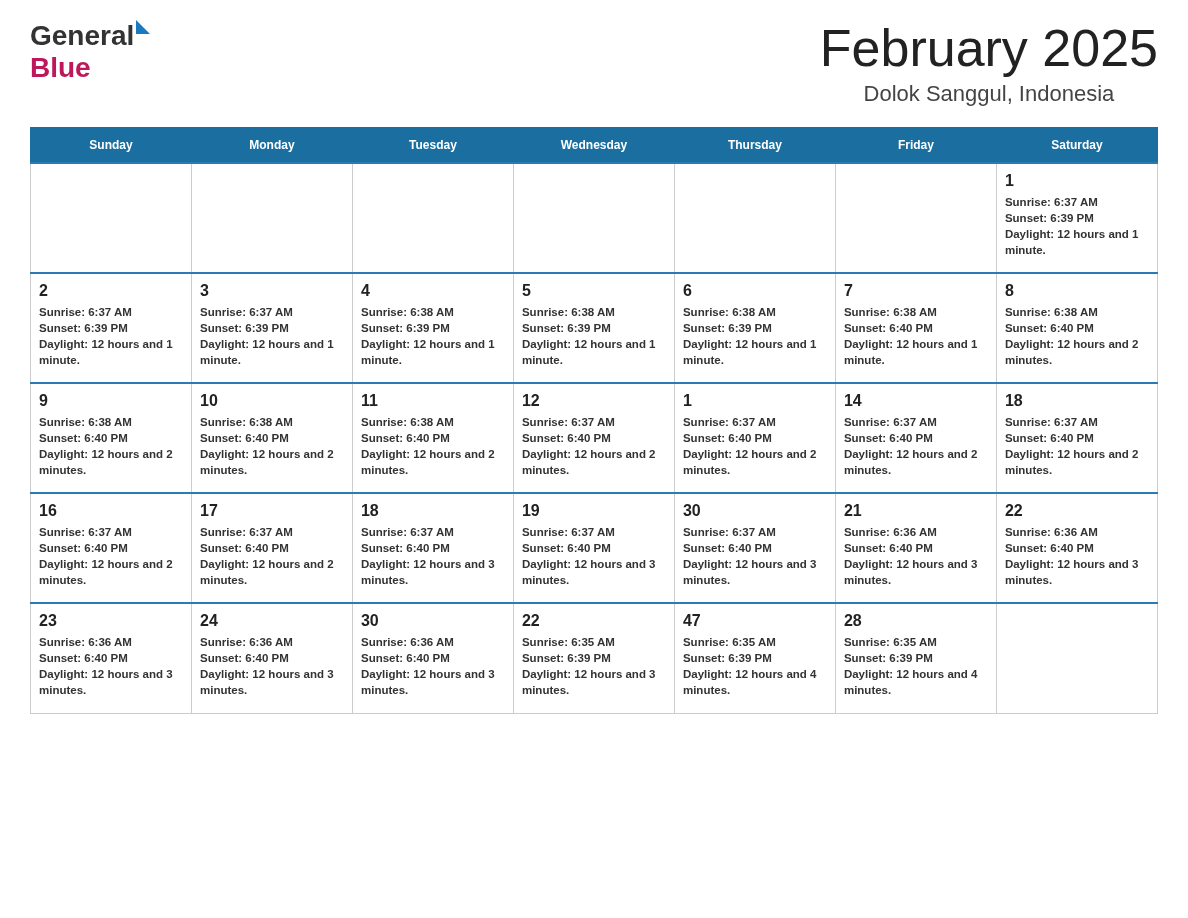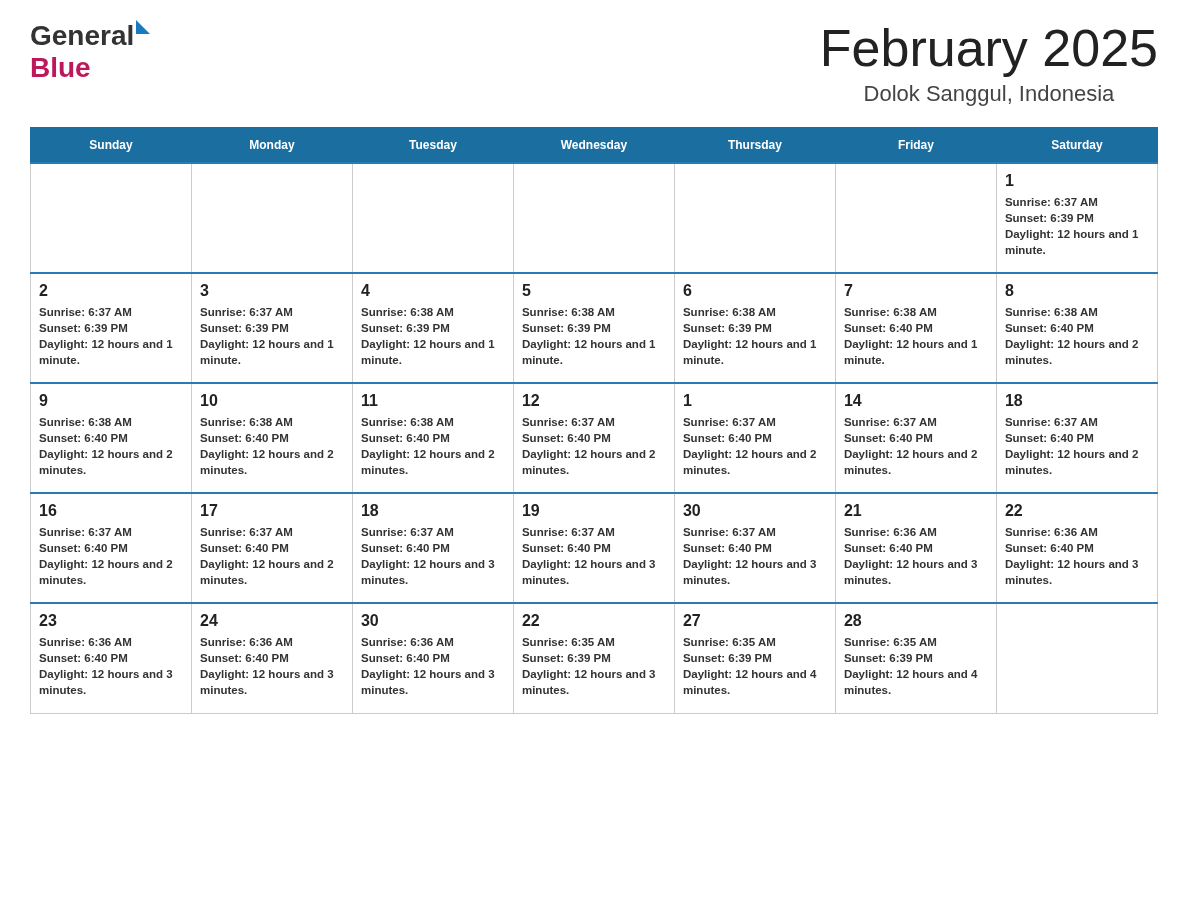--- a/index.html
+++ b/index.html
@@ -293,21 +293,21 @@
 Sunset: 6:40 PM
 Daylight: 12 hours and 3 minutes.</div>
         </td>
         <td>
           <span class="day-number">22</span>
           <div class="day-info" style="white-space: pre-line;">Sunrise: 6:35 AM
 Sunset: 6:39 PM
 Daylight: 12 hours and 3 minutes.</div>
         </td>
         <td>
-          <span class="day-number">27</span>
+          <span class="day-number">47</span>
           <div class="day-info" style="white-space: pre-line;">Sunrise: 6:35 AM
 Sunset: 6:39 PM
 Daylight: 12 hours and 4 minutes.</div>
         </td>
         <td>
           <span class="day-number">28</span>
           <div class="day-info" style="white-space: pre-line;">Sunrise: 6:35 AM
 Sunset: 6:39 PM
 Daylight: 12 hours and 4 minutes.</div>
         </td>

